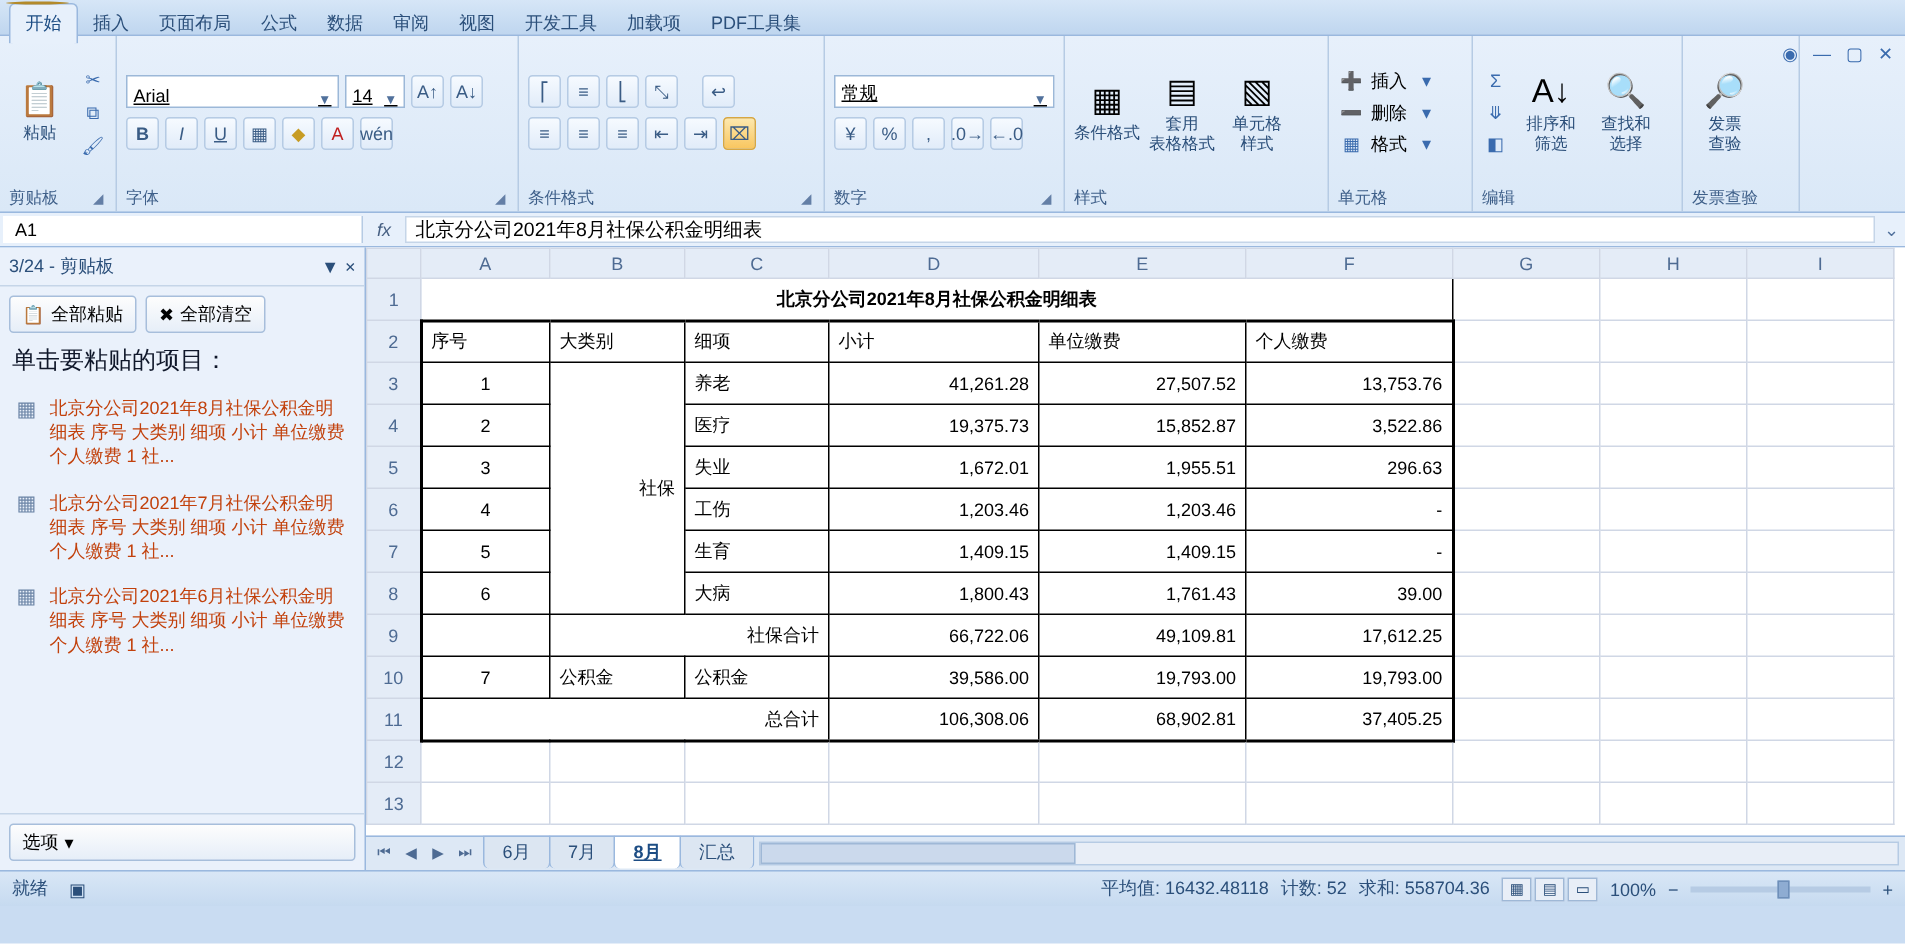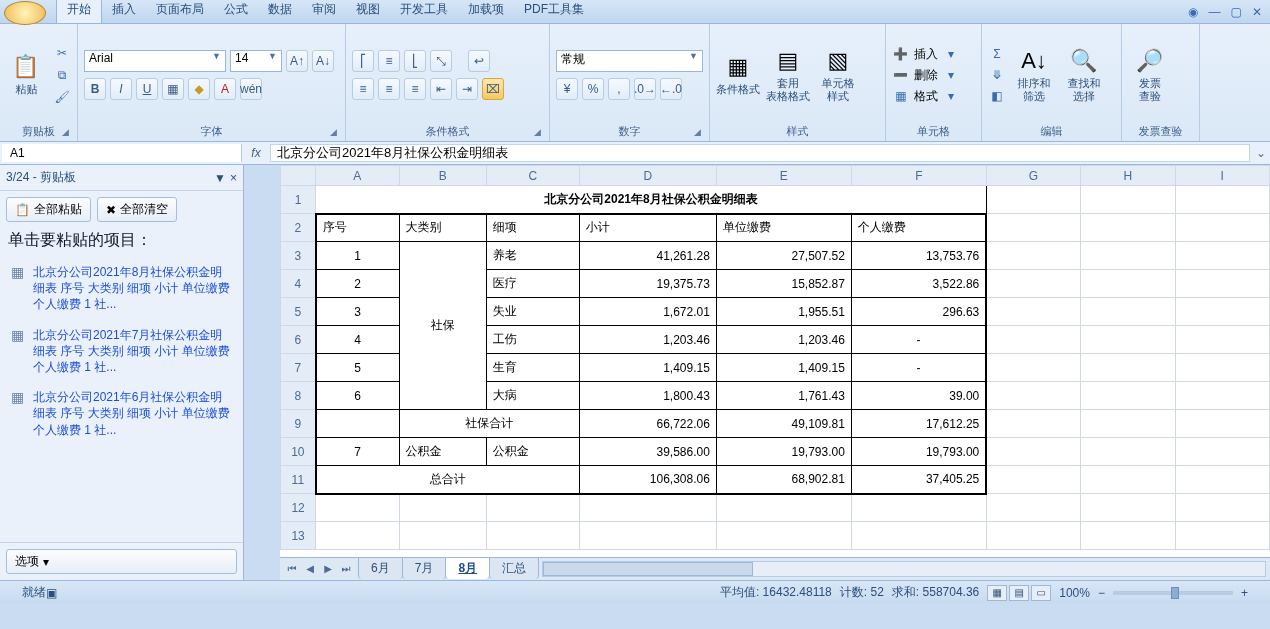--- a/index.html
+++ b/index.html
@@ -1,88 +1,88 @@
 <!DOCTYPE html>
 <html><head>
 <meta charset="utf-8">
 <style>
   * { box-sizing: border-box; font-family: "Microsoft YaHei", "SimSun", Arial, sans-serif; }
   body { margin: 0; padding: 0; font-size: 12px; background: #C9DCF2; width: 1270px; height: 629px; overflow: hidden; }
-  .titlebar { height: 24px; background: linear-gradient(#D6E6F7, #BFD6EF); display: flex; align-items: stretch; border-bottom: 1px solid #9AB8DE; }
+  .titlebar { height: 24px; background: linear-gradient(#D6E6F7, #BFD6EF); display: flex; align-items: stretch; border-bottom: 1px solid #9AB8DE; flex-direction: column; }
   .office-btn { width: 42px; height: 24px; background: radial-gradient(circle at 50% 50%, #FFF4B8, #F0B955); border-radius: 50%; margin: 0 4px; border: 1px solid #B38A2A; position: relative; top: 1px; }
   .tabs { display: flex; align-items: flex-end; margin-left: 6px; }
   .tab { padding: 4px 10px 5px; color: #2B4F7A; cursor: pointer; font-size: 12px; }
   .tab.active { background: #E7F0FB; border: 1px solid #9AB8DE; border-bottom: none; border-radius: 4px 4px 0 0; color: #1D4D84; }
   .winctl { margin-left: auto; display: flex; align-items: center; gap: 10px; padding-right: 8px; color: #3A6BAE; }
   .winctl span { cursor: pointer; }
 
   .ribbon { height: 118px; background: linear-gradient(#E7F0FB, #DAE8F7); border-bottom: 1px solid #9AB8DE; display: flex; }
   .group { border-right: 1px solid #B6CBE4; padding: 4px 6px 2px; display: flex; flex-direction: column; }
   .group-body { flex: 1; display: flex; gap: 6px; }
-  .group-label { font-size: 11px; text-align: center; color: #3E5F89; padding: 2px 0 0; position: relative; }
+  .group-label { font-size: 11px; color: #3E5F89; padding: 2px 0 0; position: relative; }
   .dialog-launcher { position: absolute; right: 2px; bottom: 2px; font-size: 9px; color: #647FA6; }
   .bigbtn { display: flex; flex-direction: column; align-items: center; justify-content: center; width: 44px; gap: 3px; cursor: pointer; }
   .bigbtn .ico { font-size: 22px; }
   .bigbtn .lbl { font-size: 11px; color: #2B4F7A; text-align: center; line-height: 1.1; }
   .col { display: flex; flex-direction: column; gap: 4px; justify-content: center; }
   .row { display: flex; gap: 4px; align-items: center; }
   .rbtn { width: 22px; height: 22px; border: 1px solid #B6CBE4; background: linear-gradient(#F6FAFF, #E1ECF9); border-radius: 3px; display: flex; align-items: center; justify-content: center; font-size: 12px; cursor: pointer; color: #3A5C85; }
   .rbtn.active { background: linear-gradient(#FDE8AE, #F9C65F); border-color: #D8A742; }
-  .combo { height: 22px; border: 1px solid #9CB8D8; background: #fff; display: flex; align-items: flex-start; padding: 0 4px; font-size: 12px; }
+  .combo { height: 22px; border: 1px solid #9CB8D8; background: #fff; display: flex; align-items: flex-end; padding: 0 4px; font-size: 12px; text-decoration: underline; }
   .combo .dd { margin-left: auto; color: #51719C; font-size: 9px; }
   .mini { width: 18px; height: 18px; display: flex; align-items: center; justify-content: center; color: #3A6BAE; cursor: pointer; font-size: 12px; }
 
   .formula-bar { height: 23px; background: #E7F0FB; border-bottom: 1px solid #9AB8DE; display: flex; align-items: stretch; }
   .namebox { width: 240px; border-right: 1px solid #B6CBE4; display: flex; align-items: center; padding: 0 8px; background: #FFF; margin: 2px; }
   .fx { width: 24px; display: flex; align-items: center; justify-content: center; font-style: italic; color: #465F82; }
   .formula-input { flex: 1; background: #fff; margin: 2px; border: 1px solid #C5D5E8; padding: 2px 6px; font-size: 13px; display: flex; align-items: center; }
   .fexp { width: 18px; display: flex; align-items: center; justify-content: center; color: #51719C; }
 
-  .work { display: flex; height: 415px; gap: 36px; }
+  .work { display: flex; height: 415px; }
   .clip-pane { width: 244px; background: #EAF1FB; border-right: 1px solid #9AB8DE; display: flex; flex-direction: column; }
   .clip-hdr { padding: 4px 6px; color: #2B4F7A; display: flex; align-items: center; border-bottom: 1px solid #C5D5E8; }
   .clip-hdr .cx { margin-left: auto; display: flex; gap: 4px; }
   .clip-btns { padding: 6px; display: flex; gap: 6px; }
   .clip-btn { border: 1px solid #A7BEDB; background: linear-gradient(#FDFDFD, #E6EEF8); padding: 3px 8px; border-radius: 3px; display: flex; align-items: center; gap: 4px; cursor: pointer; font-size: 12px; }
   .clip-hint { padding: 2px 8px 6px; color: #0f172a; font-size: 16px; }
   .clip-list { flex: 1; overflow: auto; padding: 0 6px; }
   .clip-item { display: flex; gap: 6px; padding: 6px 4px; border: 1px solid transparent; cursor: pointer; }
   .clip-item .ci { width: 16px; color: #6C85A6; font-size: 14px; }
-  .clip-item .ct { flex: 1; font-size: 12px; color: #1d4ed8; line-height: 1.35; }
+  .clip-item .ct { flex: 1; font-size: 12px; color: #c2410c; line-height: 1.35; }
   .clip-opts { padding: 6px; border-top: 1px solid #C5D5E8; }
 
   .sheet { flex: 1; display: flex; flex-direction: column; background: #fff; position: relative; }
   .grid { flex: 1; overflow: auto; position: relative; }
   table.sg { border-collapse: collapse; table-layout: fixed; }
   table.sg th, table.sg td { border: 1px solid #D0D7E5; font-size: 12px; }
   table.sg th { background: #E4ECF7; color: #4E6B93; font-weight: normal; height: 20px; }
   .colhdr th { text-align: center; }
   .rowhdr { width: 36px; text-align: center; background: #E4ECF7; color: #4E6B93; }
   .corner { background: #E4ECF7; }
   td.cell { height: 28px; padding: 2px 6px; }
   td.title { font-size: 18px; font-weight: bold; text-align: center; }
   td.hdrc { font-size: 16px; }
   td.cnum { text-align: center; font-size: 16px; }
   td.num { text-align: right; font-size: 16px; }
-  td.ctext { text-align: center; font-size: 16px; }
+  td.ctext { text-align: right; font-size: 16px; }
   .thick-t { border-top: 2px solid #000 !important; margin-top: 12px; }
   .thick-b { border-bottom: 2px solid #000 !important; }
   .thick-l { border-left: 2px solid #000 !important; }
   .thick-r { border-right: 2px solid #000 !important; }
   .thin-in { border-color: #000 !important; }
 
   .sheet-tabs { height: 23px; background: #DDE8F5; border-top: 1px solid #9AB8DE; display: flex; align-items: center; }
   .nav-arrows { display: flex; padding: 0 4px; gap: 2px; }
   .nav-arrows span { width: 16px; text-align: center; color: #4E6B93; cursor: pointer; font-size: 10px; }
   .sh-tab { padding: 2px 12px; border: 1px solid #9AB8DE; border-bottom: none; background: #DCE6F2; color: #2B4F7A; font-size: 12px; cursor: pointer; margin-right: -1px; border-radius: 0 0 4px 4px; transform: translateY(-1px); }
   .sh-tab.active { background: #fff; color: #1D4D84; font-weight: bold; text-decoration: underline; }
   .scroll-h { flex: 1; margin: 2px 4px; height: 16px; background: #E8EEF7; border: 1px solid #B6CBE4; position: relative; }
   .scroll-h .thumb { position: absolute; left: 0; top: 0; bottom: 0; width: 210px; background: #CBD9EC; border: 1px solid #9FB8D6; }
 
-  .statusbar { height: 24px; background: linear-gradient(#D9E7F6, #C6DAF0); border-top: 1px solid #9AB8DE; display: flex; align-items: center; padding: 0 22px; font-size: 12px; color: #2B4F7A; }
+  .statusbar { height: 24px; background: linear-gradient(#D9E7F6, #C6DAF0); border-top: 1px solid #9AB8DE; display: flex; align-items: center; padding: 0 8px; font-size: 12px; color: #2B4F7A; gap: 14px; }
   .statusbar .right { margin-left: auto; display: flex; align-items: center; gap: 8px; }
   .viewbtns { display: flex; gap: 2px; }
   .viewbtns span { width: 20px; height: 16px; border: 1px solid #9FB8D6; background: #E8EEF7; display: flex; align-items: center; justify-content: center; font-size: 10px; cursor: pointer; }
   .slider { width: 120px; height: 4px; background: #B6CBE4; position: relative; }
   .slider .knob { position: absolute; left: 58px; top: -4px; width: 8px; height: 12px; background: #8EACD2; border: 1px solid #6E8FB9; }
 
   .colA{width:86px}.colB{width:90px}.colC{width:96px}.colD{width:140px}.colE{width:138px}.colF{width:138px}.colG{width:98px}.colH{width:98px}.colI{width:98px}
 </style>
 </head>
 <body>
@@ -125,21 +125,21 @@
     <div class="group-label"><span>剪贴板</span><span class="dialog-launcher">◢</span></div>
   </div>
 
   <div class="group" style="width:268px">
     <div class="group-body col" style="gap:6px">
       <div class="row">
         <div class="combo" style="width:142px">
             <span>Arial</span>
             <span class="dd">▼</span>
           </div>
-        <div class="combo" style="width:52px">
+        <div class="combo" style="width:40px">
             <span>14</span>
             <span class="dd">▼</span>
           </div>
         <div class="rbtn">A↑</div>
         <div class="rbtn">A↓</div>
       </div>
       <div class="row">
         <div class="rbtn">
             <b>B</b>
           </div>

